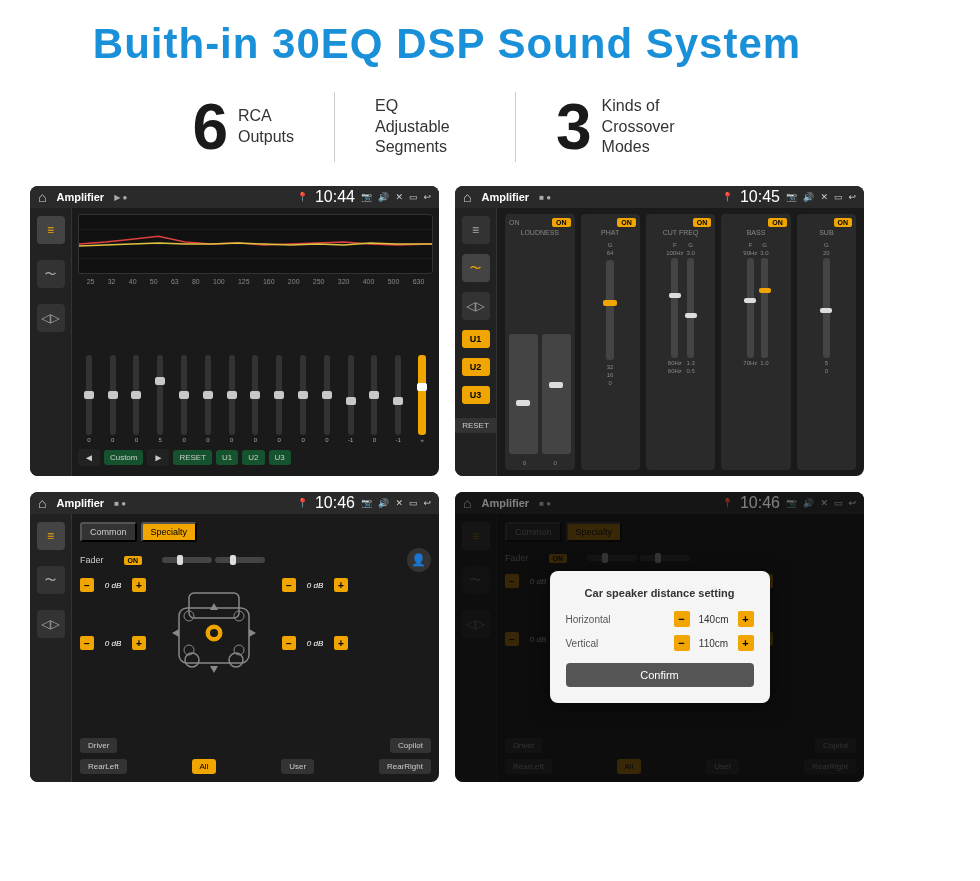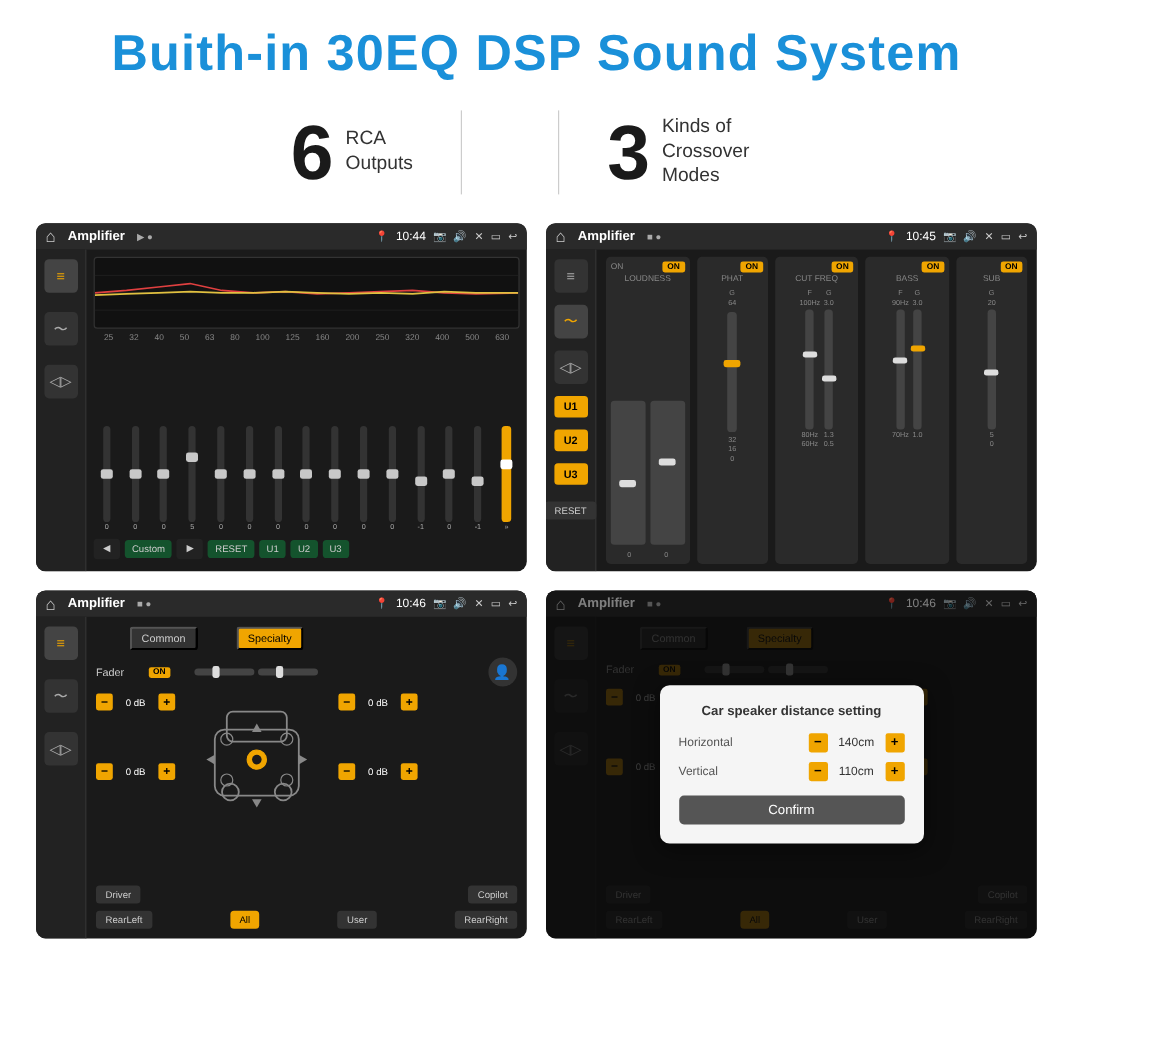--- a/index.html
+++ b/index.html
@@ -98,21 +98,21 @@
 
     .status-dots {
       font-size: 8px;
       color: #aaa;
       margin-left: 4px;
     }
 
     .status-spacer { flex: 1; }
 
     .status-time {
-      font-size: 10px;
+      font-size: 16px;
       color: #fff;
     }
 
     .status-icon-sm {
       font-size: 9px;
       color: #ccc;
     }
 
     
     .eq-screen {
@@ -327,21 +327,20 @@
       gap: 4px;
     }
 
     .fader-tab {
       background: #333;
       color: #ccc;
       font-size: 9px;
       padding: 3px 8px;
       border-radius: 3px;
       cursor: pointer;
-      margin-left: 28px;
     }
 
     .fader-tab.active {
       background: #f0a500;
       color: #000;
     }
 
     .fader-control-row {
       display: flex;
       align-items: center;
@@ -418,20 +417,21 @@
       font-size: 10px;
       font-weight: bold;
       cursor: pointer;
     }
 
     .vol-value {
       font-size: 8px;
       color: #fff;
       width: 30px;
       text-align: center;
+      font-style: italic;
     }
 
     .vol-plus {
       background: #f0a500;
       color: #000;
       width: 14px;
       height: 14px;
       border-radius: 2px;
       display: flex;
       align-items: center;
@@ -567,20 +567,21 @@
 
   <h1 class="main-title">Buith-in 30EQ DSP Sound System</h1>
 
   <div class="stats-row">
     <div class="stat-item">
       <span class="stat-number">6</span>
       <span class="stat-label">RCA<br>Outputs</span>
     </div>
     <div class="stat-divider"></div>
     <div class="stat-item">
+      <span class="stat-label">EQ Adjustable<br>Segments</span>
     </div>
     <div class="stat-divider"></div>
     <div class="stat-item">
       <span class="stat-number">3</span>
       <span class="stat-label">Kinds of<br>Crossover Modes</span>
     </div>
   </div>
 
   <div class="screens-grid">
 

